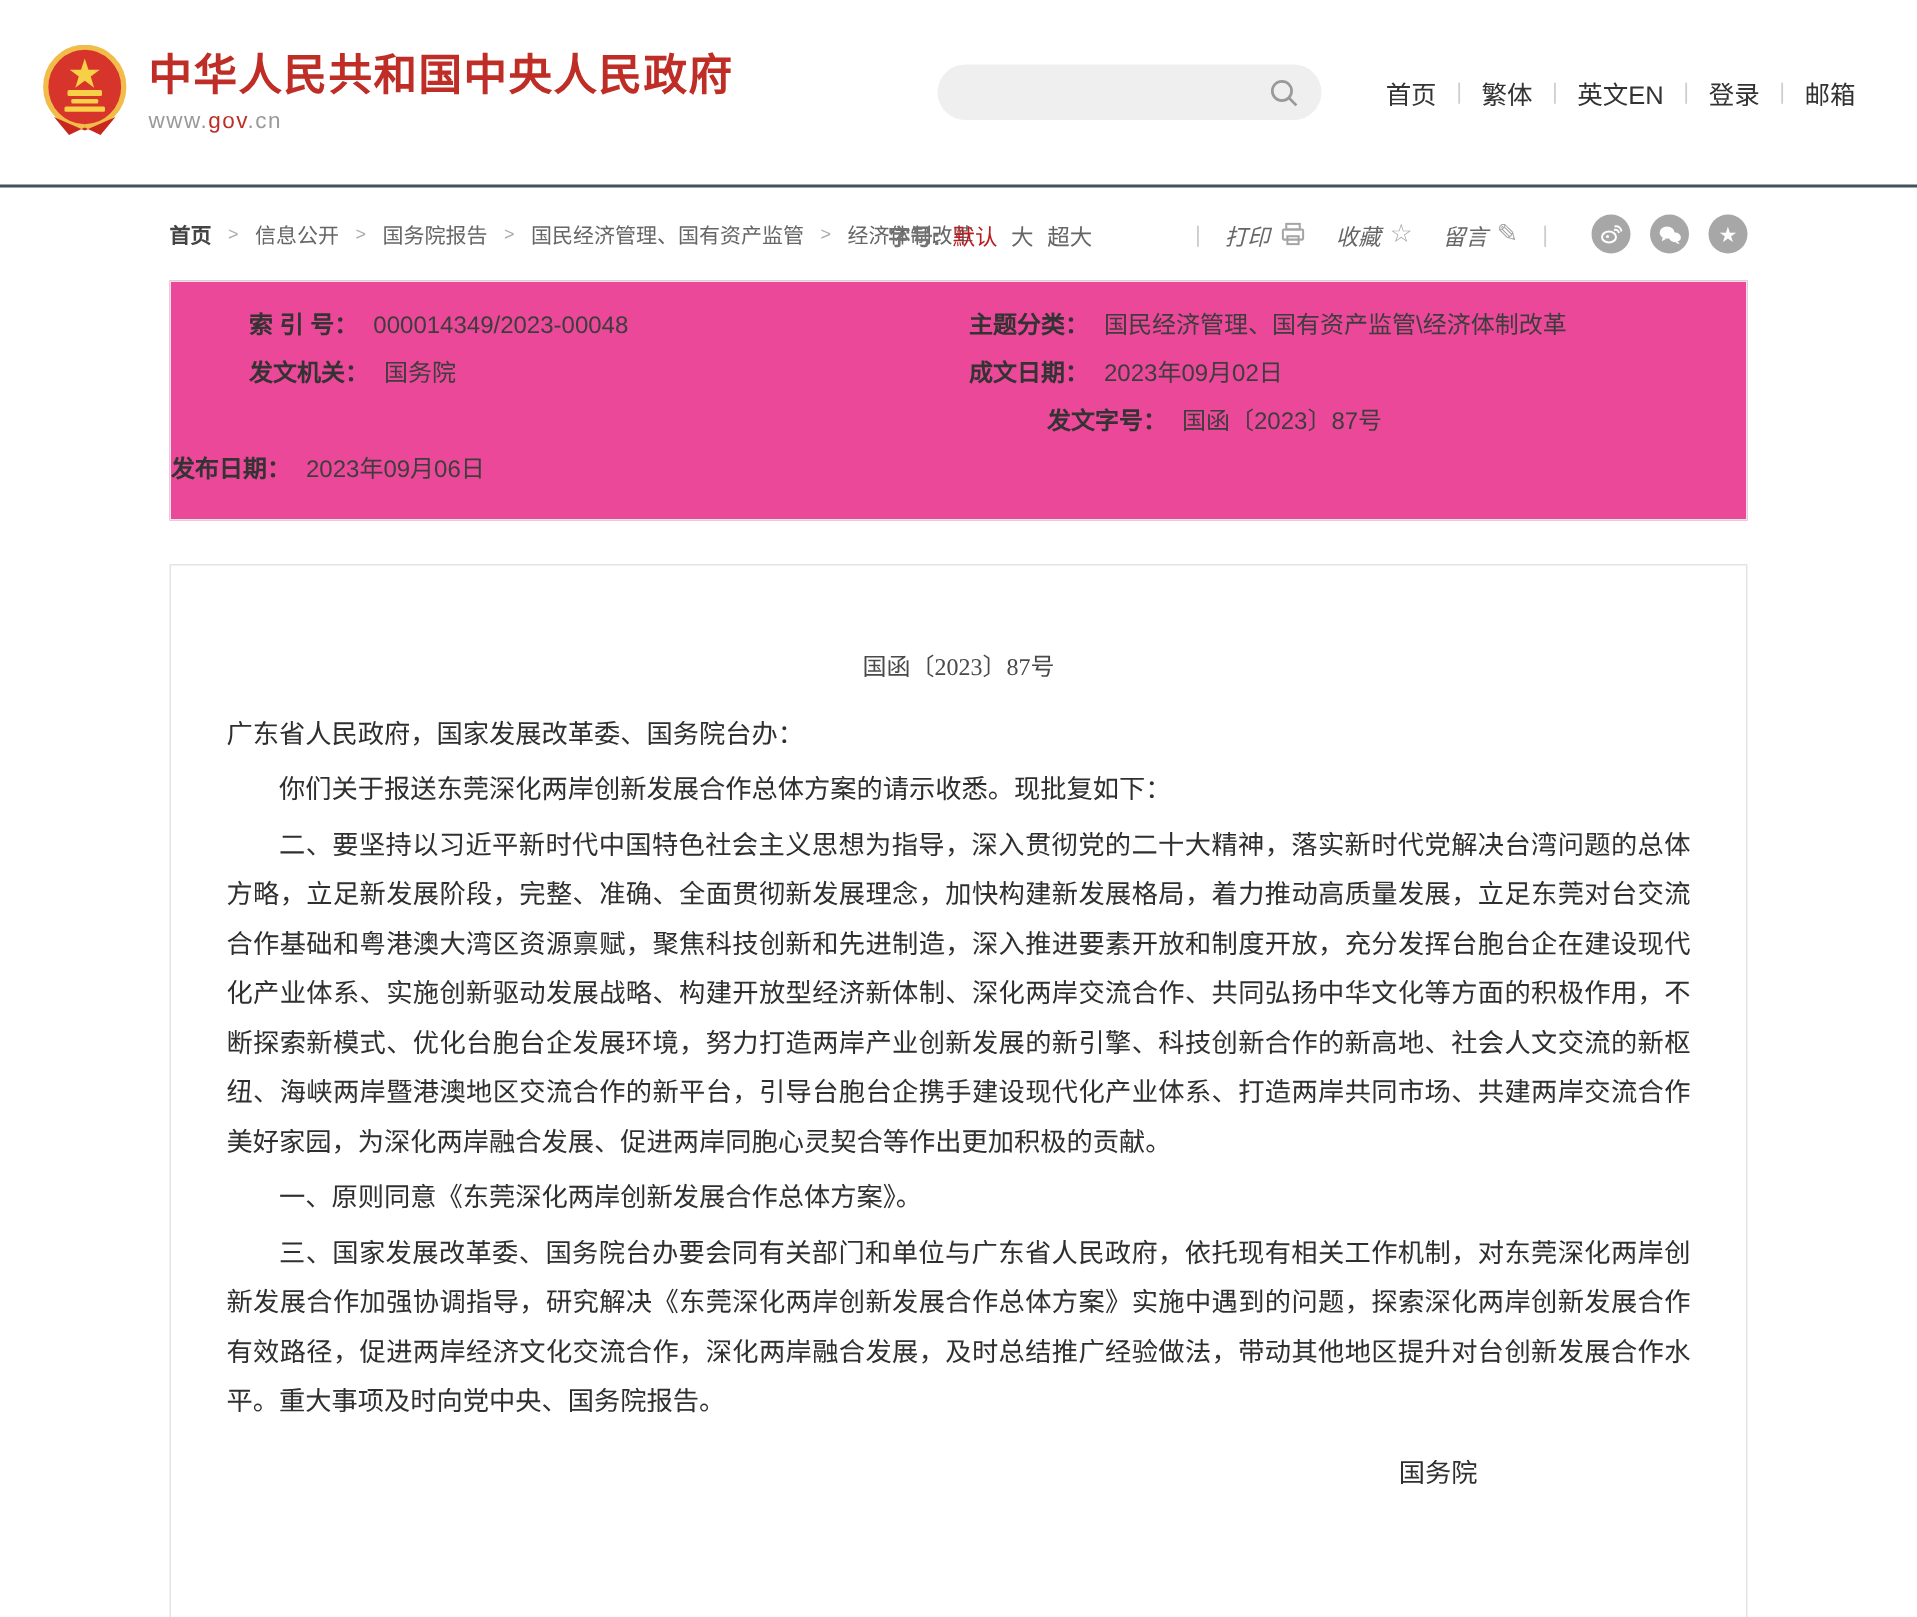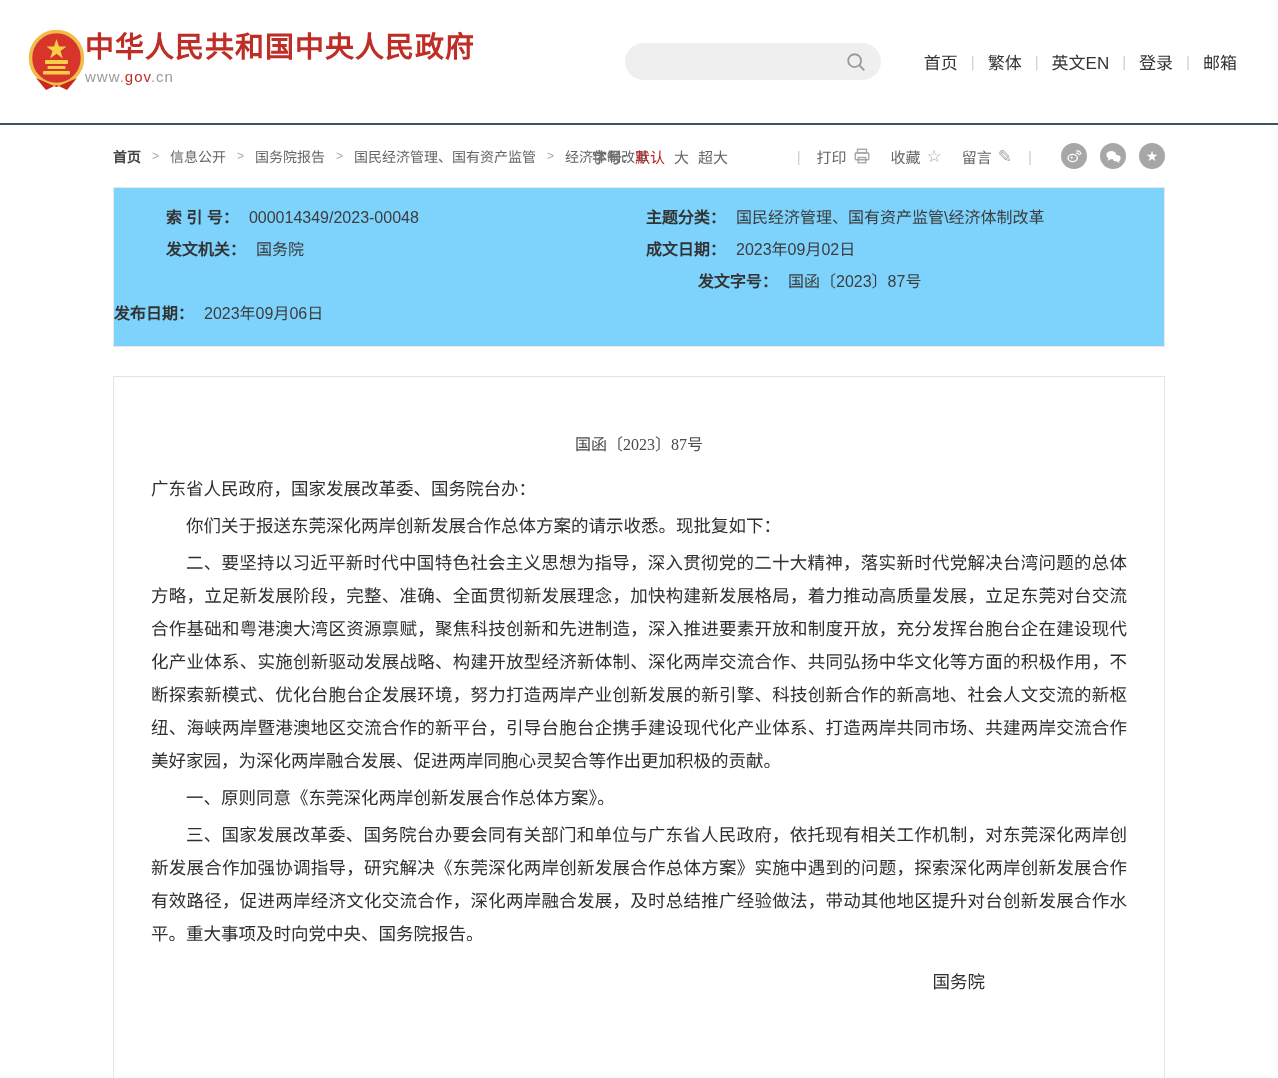--- a/index.html
+++ b/index.html
@@ -3,21 +3,21 @@
 <meta charset="utf-8">
 <style>
   html,body{margin:0;padding:0;}
   body{
     width:1278px;height:1078px;overflow:hidden;background:#ffffff;
     font-family:"Liberation Sans","DejaVu Sans",sans-serif;color:#333;
     position:relative;
   }
   
   .site-header{height:123px;display:flex;align-items:center;padding:0 28px;box-sizing:border-box;}
-  .brand{display:flex;}
+  .brand{display:flex;align-items:center;gap:14px;}
   .brand-text{display:flex;flex-direction:column;}
   .site-title{font-size:29px;font-weight:bold;color:#BF2E26;letter-spacing:1px;line-height:34px;}
   .site-url{font-size:15px;color:#9a9a9a;letter-spacing:1px;margin-top:4px;}
   .site-url .red{color:#BF2E26;}
   .header-right{margin-left:auto;display:flex;align-items:center;}
   .search-box{width:228px;height:37px;background:#efefef;border-radius:19px;display:flex;align-items:center;padding:0 14px;}
   .search-input{flex:1;border:none;background:transparent;outline:none;font-size:15px;height:30px;}
   .search-icon{display:flex;align-items:center;}
   .top-nav{display:flex;align-items:center;margin-left:30px;font-size:17px;color:#333;}
   .top-nav a{color:#333;text-decoration:none;padding:0 13px;white-space:nowrap;}
@@ -28,29 +28,29 @@
   .breadcrumb{display:flex;align-items:center;white-space:nowrap;}
   .breadcrumb a{color:#666;text-decoration:none;}
   .breadcrumb a.first{color:#444;font-weight:bold;}
   .breadcrumb .chev{color:#aaa;margin:0 11px;font-family:"Liberation Sans",sans-serif;font-size:12px;}
   .fontsize{display:flex;align-items:center;margin-left:-57px;white-space:nowrap;}
   .fs-label{font-weight:bold;color:#737373;font-size:15px;margin-right:8px;}
   .fontsize a{text-decoration:none;margin-right:9px;font-size:15px;color:#666;}
   .fontsize a.fs-default{color:#b91c1c;font-weight:normal;}
   .tb-spacer{flex:1;}
   .bar-sep{color:#ccc;margin:0 16px;font-size:15px;}
-  .actions{display:flex;align-items:flex-end;white-space:nowrap;}
+  .actions{display:flex;align-items:flex-end;white-space:nowrap;font-style:italic;}
   .actions .act{display:flex;align-items:center;color:#666;text-decoration:none;font-size:15px;margin-right:20px;}
   .actions .act:last-child{margin-right:0;}
   .actions .aicon{margin-left:6px;color:#a5a5a5;font-size:17px;display:flex;align-items:center;}
   .social{display:flex;align-items:center;}
   .social .scircle{width:26px;height:26px;border-radius:50%;background:#a7a7a7;color:#fff;display:flex;align-items:center;justify-content:center;margin-left:13px;font-size:14px;cursor:pointer;}
   
   .meta-panel{margin:17px 0 0 113px;width:1050px;border:1px solid #e8e8e8;box-sizing:content-box;
-    padding:14px 0 16px;display:grid;grid-template-columns:532px 518px;row-gap:0;background:#7dd3fc;}
+    padding:14px 0 16px;display:grid;grid-template-columns:532px 518px;row-gap:0;background:#ec4899;}
   .meta-cell{line-height:32px;font-size:16px;color:#333;white-space:nowrap;overflow:hidden;}
   .meta-cell.lcol{padding-left:52px;}
   .meta-label{font-weight:bold;color:#333;display:inline-block;}
   .meta-value{margin-left:10px;color:#3d3d3d;}
   
   .doc-box{margin:29px 0 0 113px;width:976px;border:1px solid #e4e4e4;padding:44px 37px 60px;background:#fff;min-height:720px;
     font-family:"Liberation Serif","DejaVu Serif",serif;}
   .doc-title{margin:0;text-align:center;font-size:29px;font-weight:bold;color:#2b2b2b;line-height:43px;font-family:inherit;}
   .doc-number{text-align:center;font-size:16px;color:#4a4a4a;margin-top:10px;}
   .doc-body{margin-top:18px;}

